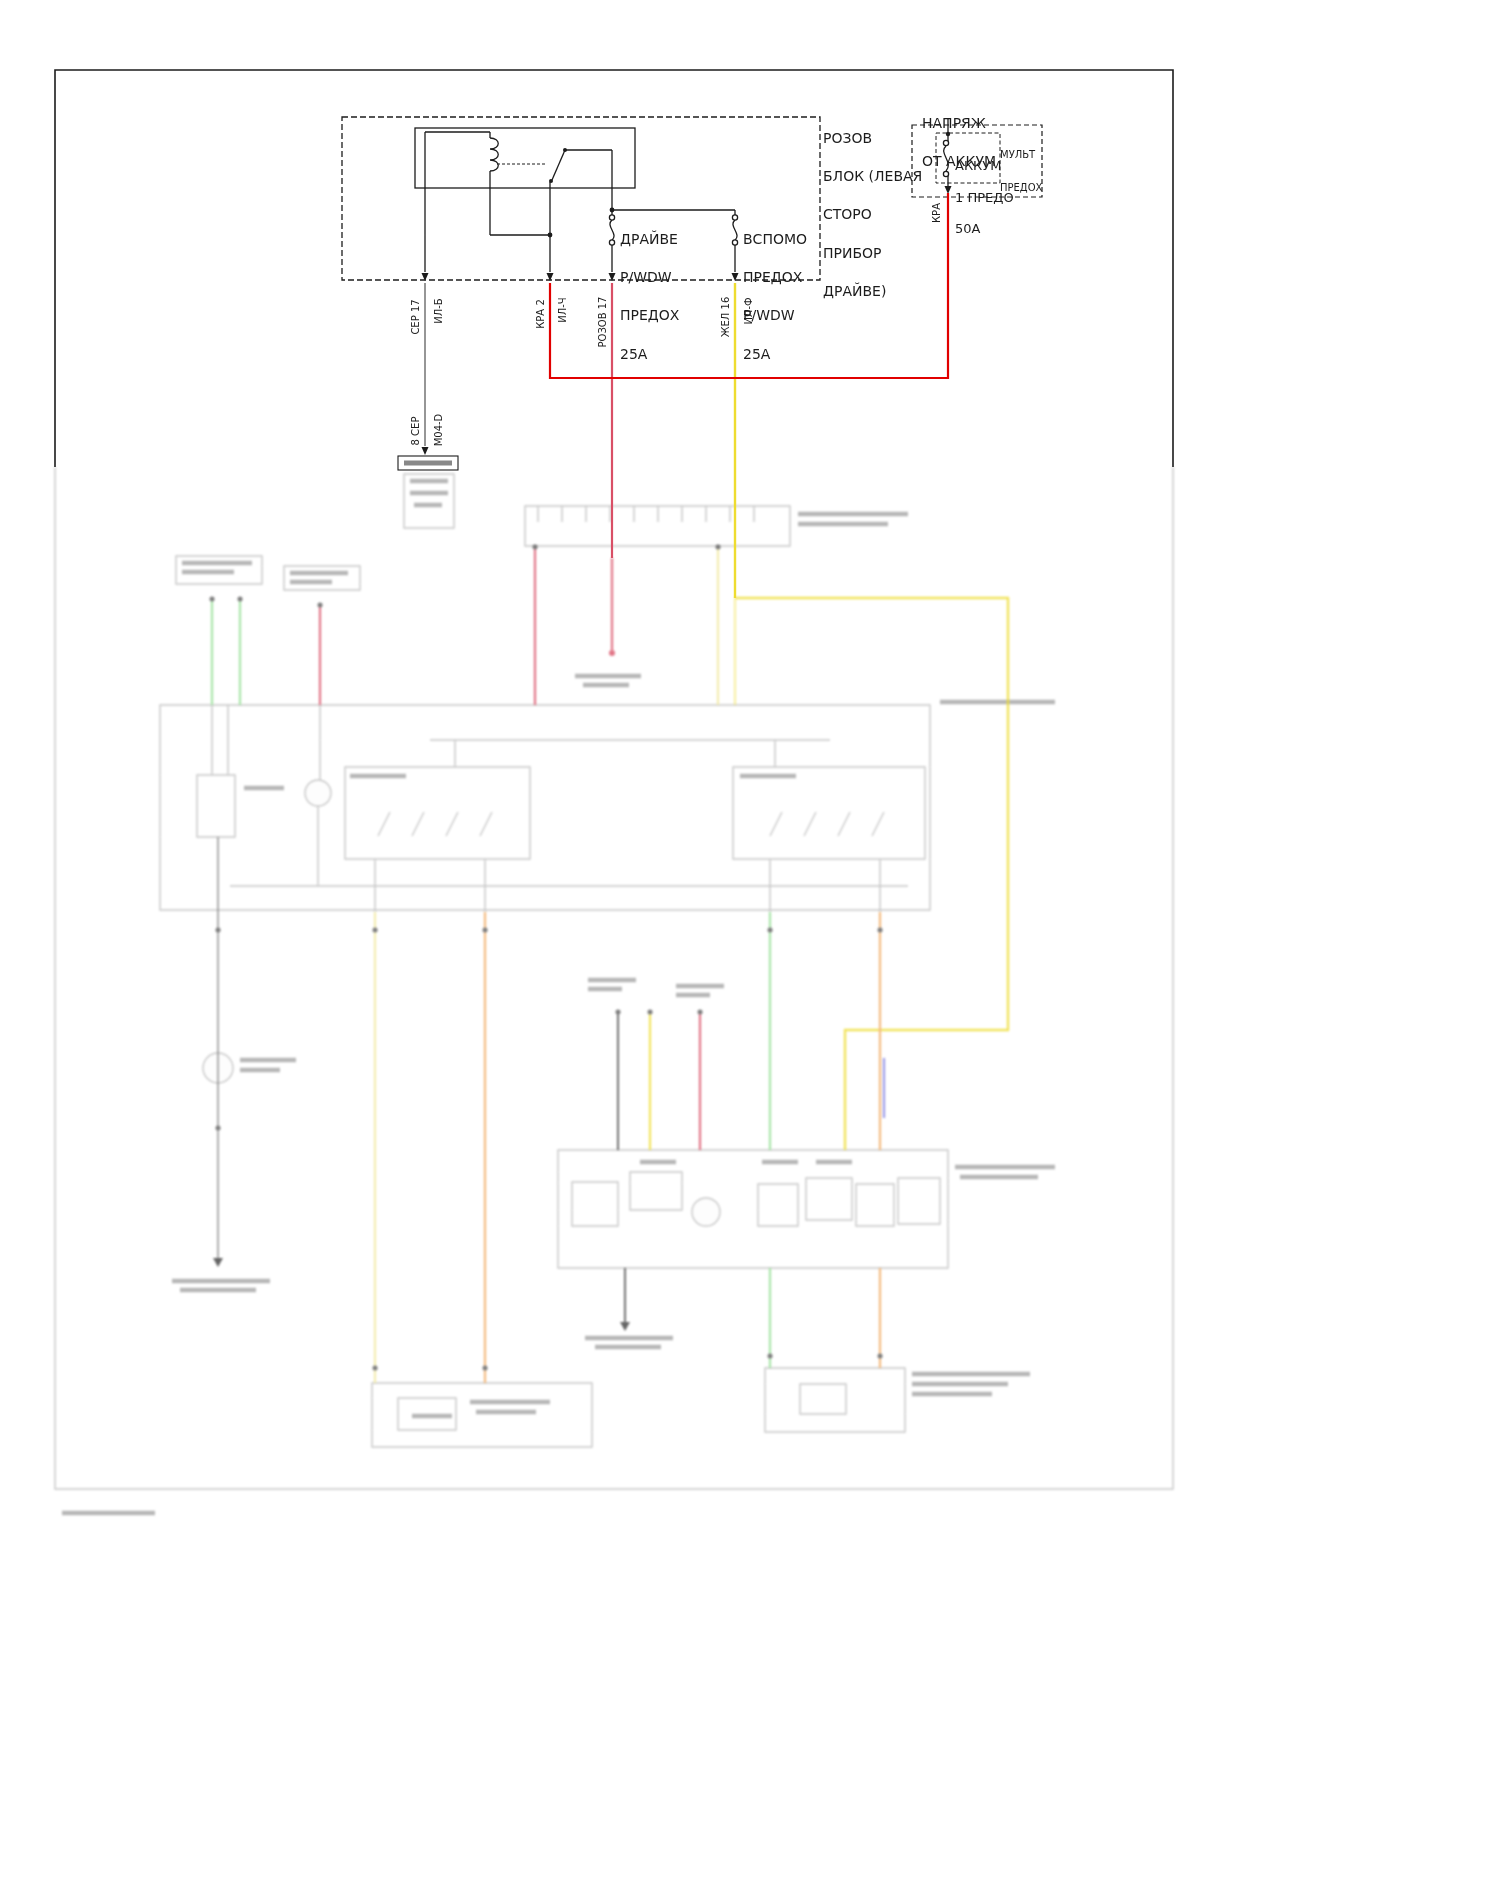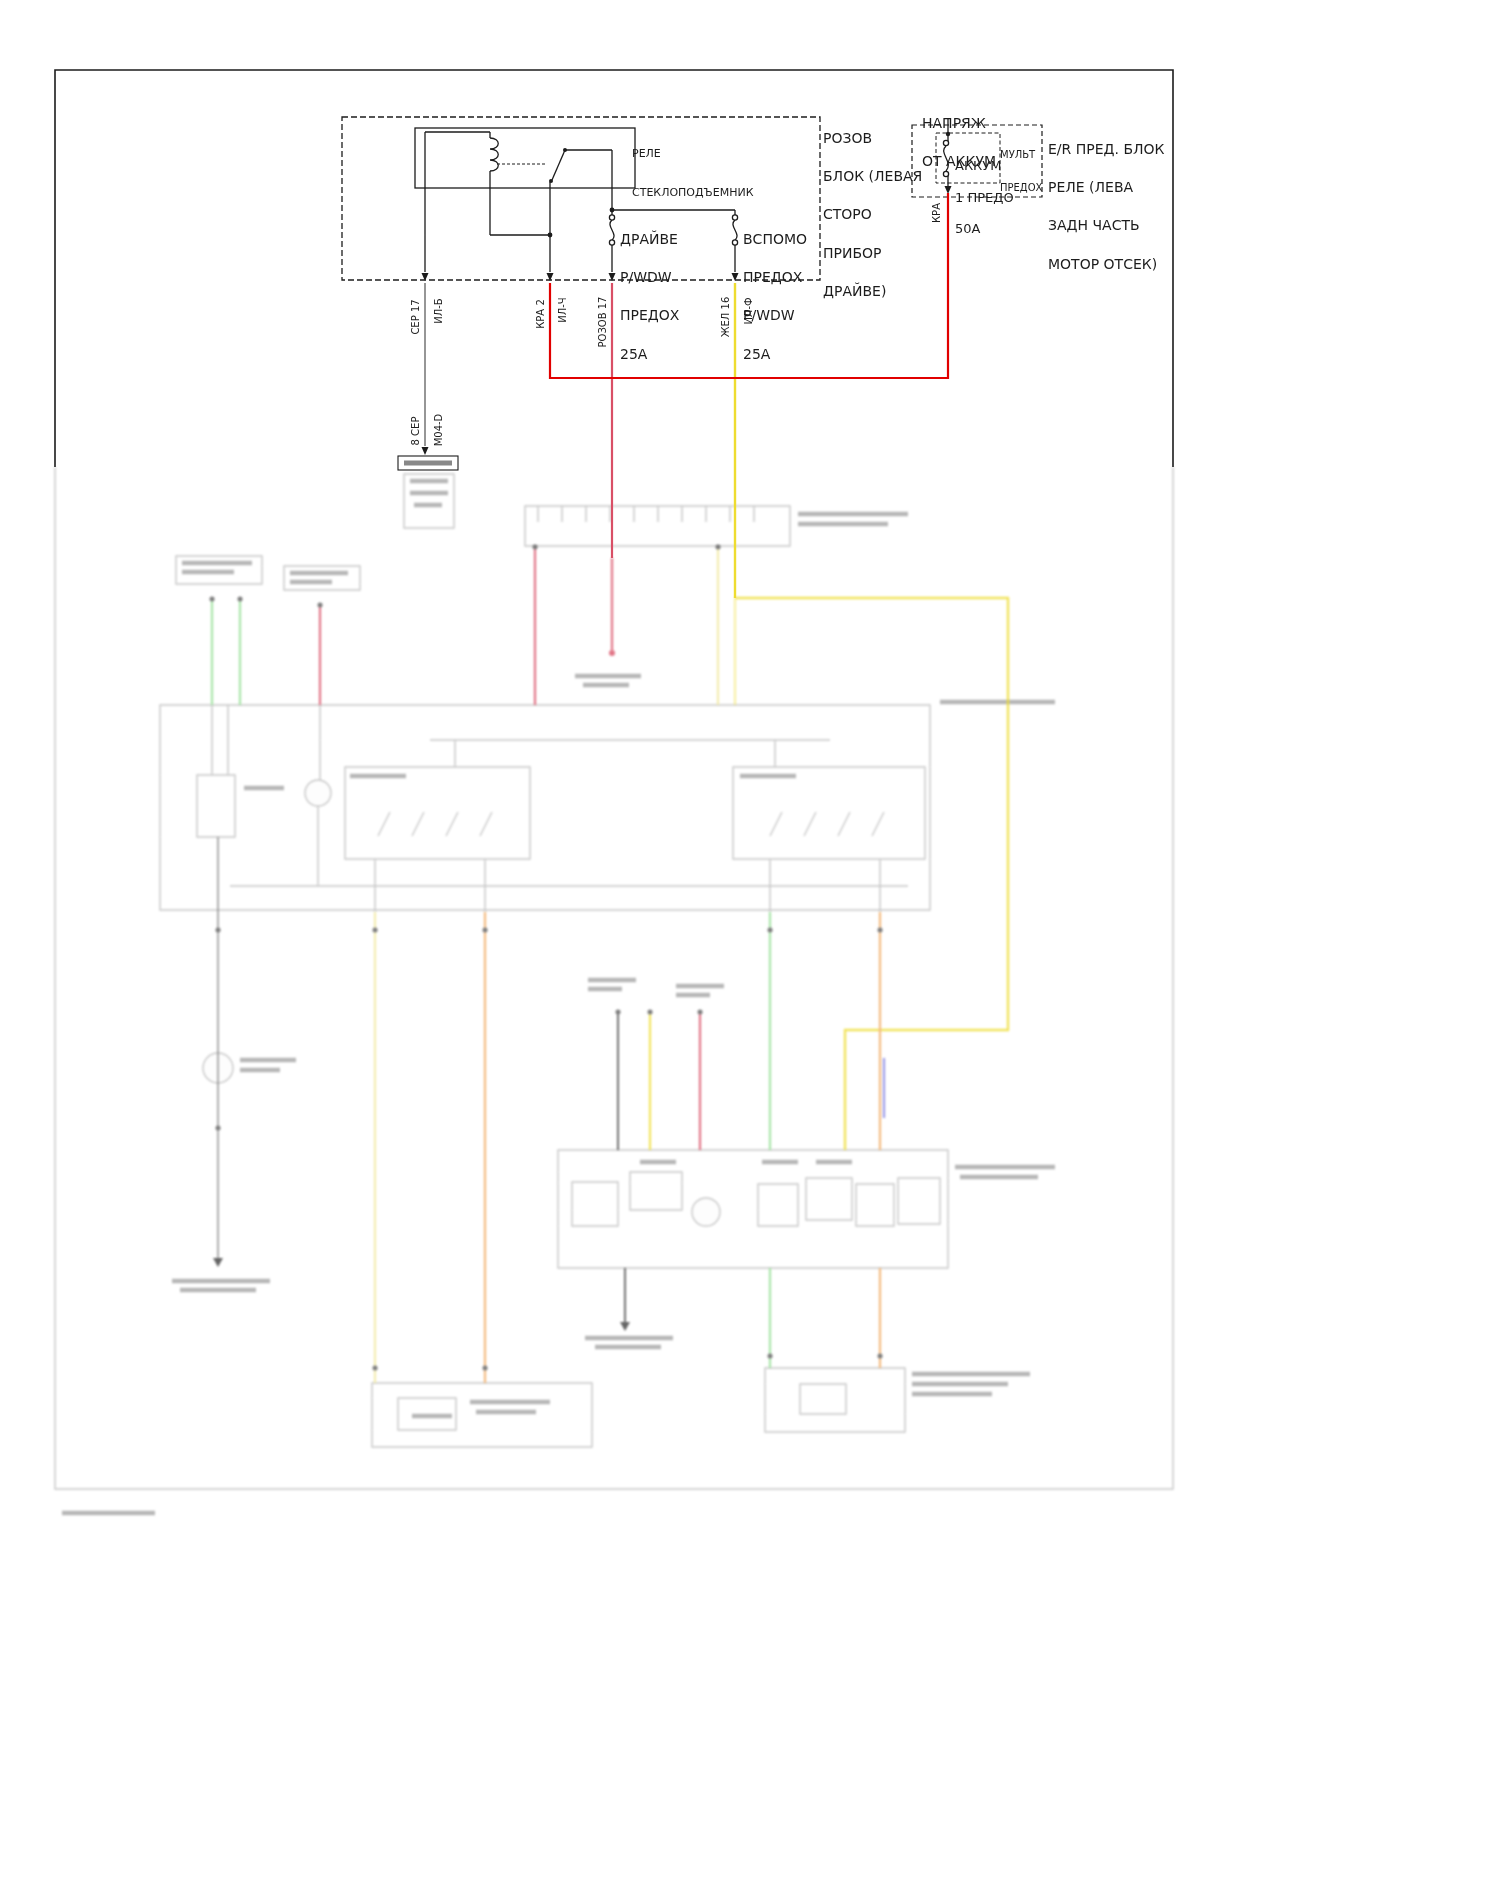--- a/index.html
+++ b/index.html
@@ -81,24 +81,20 @@
       <rect x="936" y="133" width="64" height="50" stroke-dasharray="4 2.5" stroke-width="1"></rect>
       <rect x="398" y="456" width="60" height="14" stroke-width="1.1"></rect>
       <path stroke="#555555" stroke-width="5" opacity="0.7" d="M404,463 H452"></path>
       <path style="stroke:var(--wire-gray,#8b8b8b)" stroke-width="1.8" d="M425,283 V446"></path>
       <path style="stroke:var(--pink,#d94f66)" stroke-width="2.2" d="M612,283 V558"></path>
       <path style="stroke:var(--yellow,#eedc30)" stroke-width="2.4" d="M735,283 V598"></path>
       <path style="stroke:var(--red,#e10000)" stroke-width="2.2" d="M948,193 V378 H550 V283"></path>
     </g>
   </svg>
 
-  <div class="lbl s11" style="left:632px;top:121px">
-    <div>РЕЛЕ</div>
-    <div>СТЕКЛОПОДЪЕМНИК</div>
-  </div>
 
   <div class="lbl" style="left:823px;top:106px">
     <div>РОЗОВ</div>
     <div>БЛОК (ЛЕВАЯ</div>
     <div>СТОРО</div>
     <div>ПРИБОР</div>
     <div>ДРАЙВЕ)</div>
   </div>
 
   <div class="lbl s10" style="left:620px;top:207px">
@@ -124,26 +120,20 @@
     <div>АККУМ</div>
     <div>1 ПРЕДО</div>
     <div>50A</div>
   </div>
 
   <div class="lbl s95" style="left:1000px;top:127px">
     <div>МУЛЬТ</div>
     <div>ПРЕДОХ</div>
   </div>
 
-  <div class="lbl s10" style="left:1048px;top:117px">
-    <div>E/R ПРЕД. БЛОК</div>
-    <div>РЕЛЕ (ЛЕВА</div>
-    <div>ЗАДН ЧАСТЬ</div>
-    <div>МОТОР ОТСЕК)</div>
-  </div>
 
   <div class="rot" style="left:415px;top:317px">СЕР 17</div>
   <div class="rot" style="left:438px;top:311px">ИЛ-Б</div>
   <div class="rot" style="left:540px;top:314px">КРА 2</div>
   <div class="rot" style="left:562px;top:310px">ИЛ-Ч</div>
   <div class="rot" style="left:602px;top:322px">РОЗОВ 17</div>
   <div class="rot" style="left:725px;top:317px">ЖЕЛ 16</div>
   <div class="rot" style="left:748px;top:311px">ИЛ-Ф</div>
   <div class="rot" style="left:415px;top:431px">8 СЕР</div>
   <div class="rot" style="left:438px;top:430px">M04-D</div>

